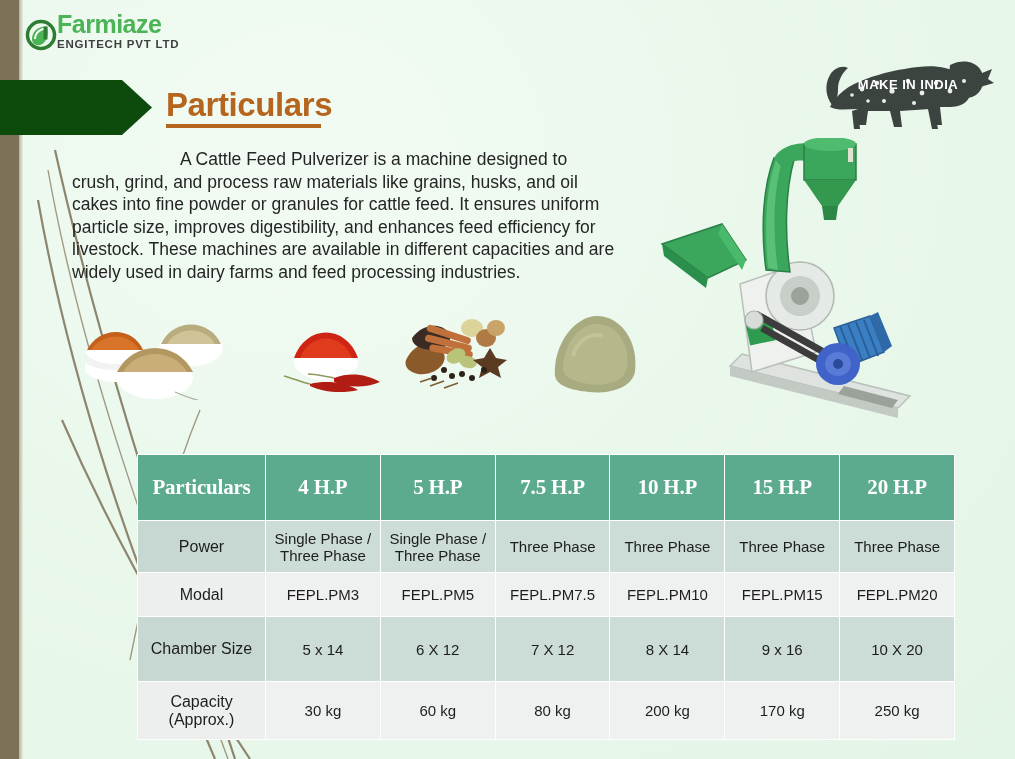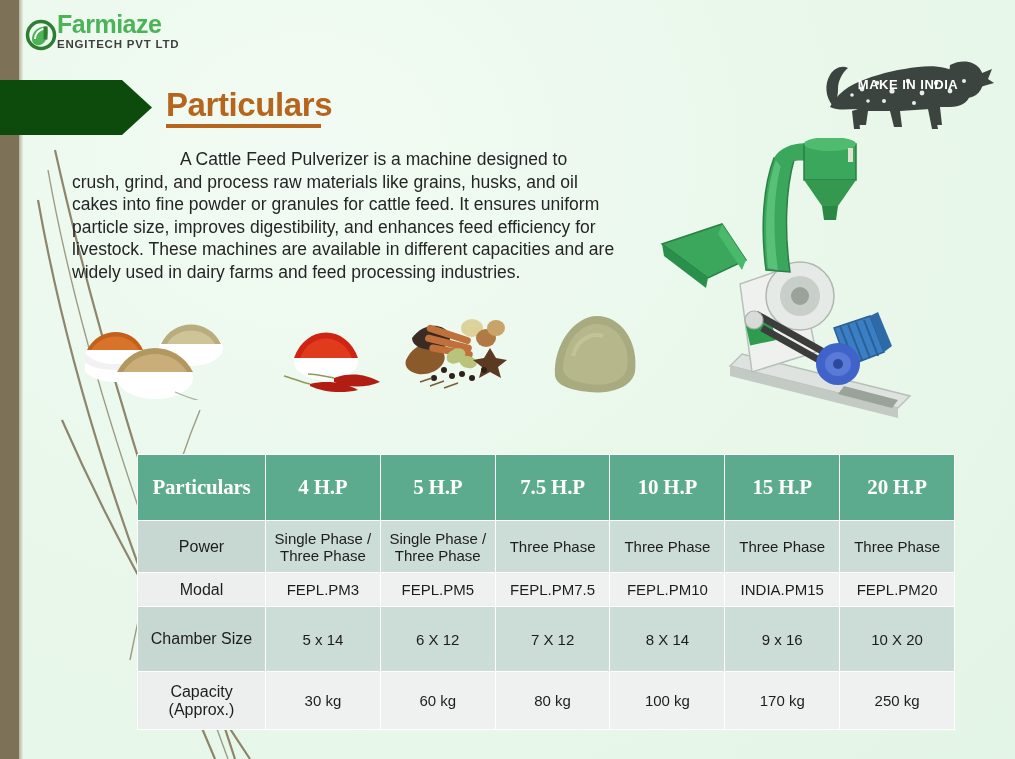--- a/index.html
+++ b/index.html
@@ -91,21 +91,21 @@
     letter-spacing: -0.2px;
     font-family: Liberation Serif, serif;
   }
   tbody tr.dark td { background: #ccdcd6; }
   tbody tr.light td { background: #eff1f0; }
   tbody td.rowhead { font-size: 16px; }
   tbody tr.dark td.rowhead { background: #c7d8d2; }
   tbody tr.light td.rowhead { background: #ecefee; }
   col.c0 { width: 128px; }
   tr.r-power td { height: 52px; }
-  tr.r-modal td { height: 34px; }
+  tr.r-modal td { height: 44px; }
   tr.r-chamber td { height: 65px; }
   tr.r-capacity td { height: 58px; }
 </style>
 </head>
 <body>
 
 <div class="slide">
 
   <div class="left-band"></div>
   <div class="left-band-edge"></div>
@@ -328,38 +328,38 @@
           <td>Three Phase</td>
           <td>Three Phase</td>
           <td>Three Phase</td>
         </tr>
         <tr class="light r-modal">
           <td class="rowhead">Modal</td>
           <td>FEPL.PM3</td>
           <td>FEPL.PM5</td>
           <td>FEPL.PM7.5</td>
           <td>FEPL.PM10</td>
-          <td>INDIA.PM15</td>
+          <td>FEPL.PM15</td>
           <td>FEPL.PM20</td>
         </tr>
         <tr class="dark r-chamber">
           <td class="rowhead">Chamber Size</td>
           <td>5 x 14</td>
           <td>6 X 12</td>
           <td>7 X 12</td>
           <td>8 X 14</td>
           <td>9 x 16</td>
           <td>10 X 20</td>
         </tr>
         <tr class="light r-capacity">
           <td class="rowhead">Capacity (Approx.)</td>
           <td>30 kg</td>
           <td>60 kg</td>
           <td>80 kg</td>
-          <td>100 kg</td>
+          <td>200 kg</td>
           <td>170 kg</td>
           <td>250 kg</td>
         </tr>
       </tbody>
     </table>
   </div>
 
 </div>
 
 </body></html>

